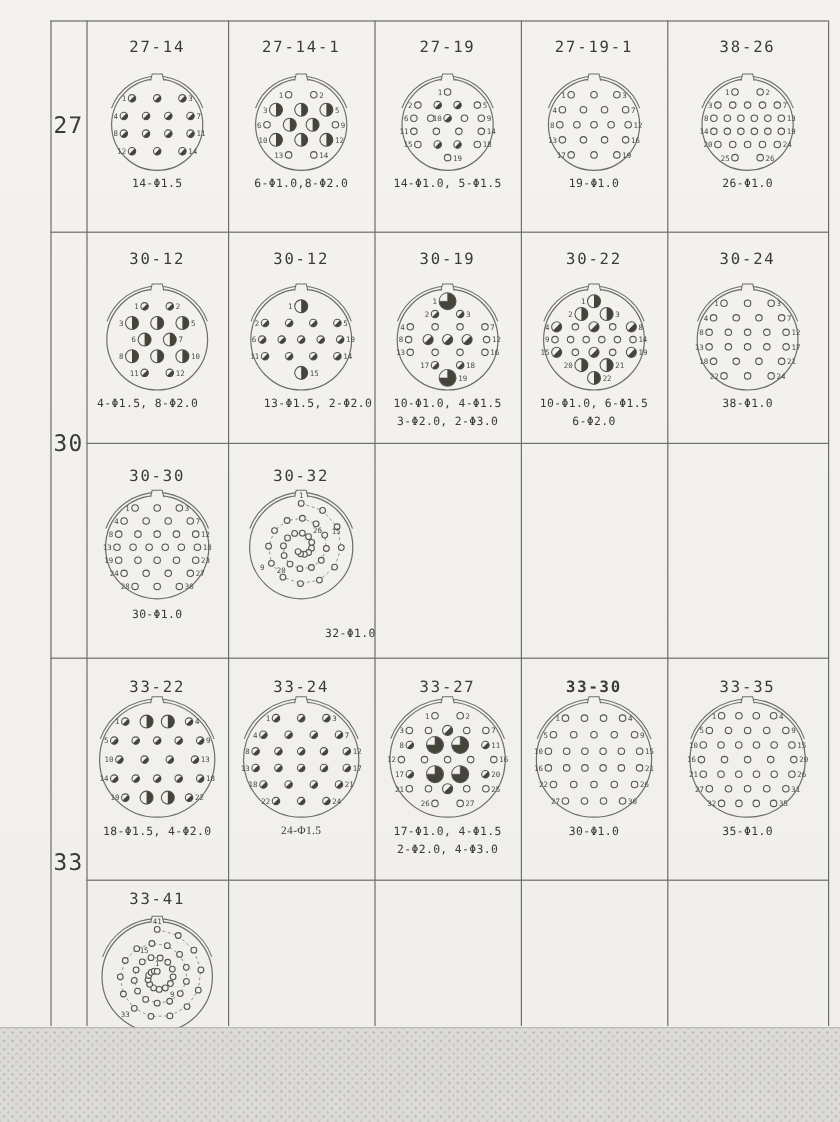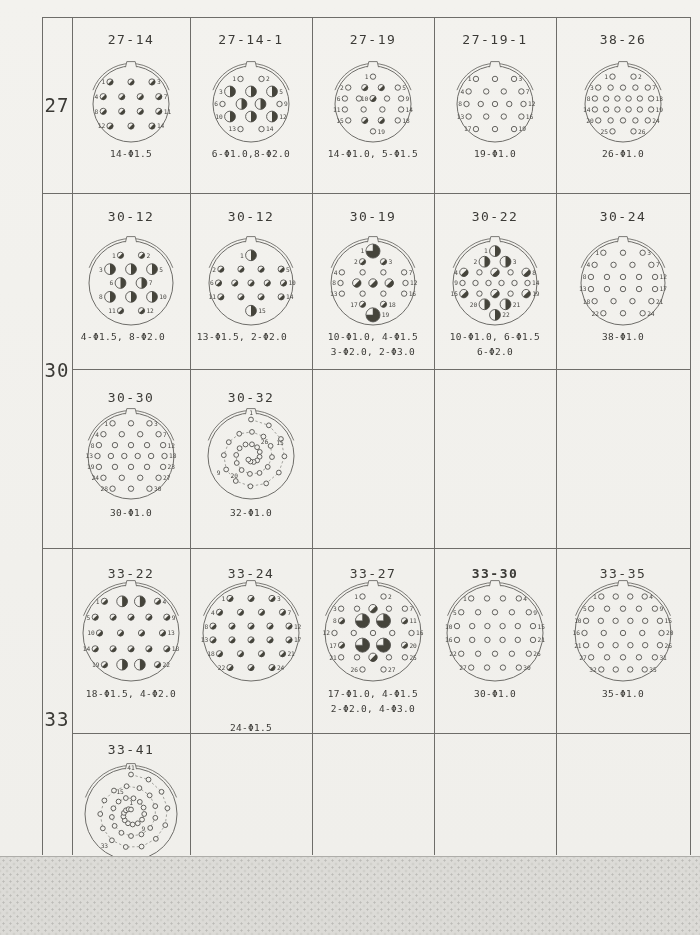--- a/index.html
+++ b/index.html
@@ -611,21 +611,21 @@
               <path d="M 27.955499144454077 16.051700000000004 A 3.1 3.1 0 0 0 32.338899144454075 11.668300000000002 Z" fill="#45443b"></path>
             </g>
             <text x="35.047199144454076" y="16.26" font-size="6.2" text-anchor="start">14</text>
             <g>
               <circle cx="0" cy="27.720000000000002" r="5.4" fill="#f2f1ed" stroke="#555450" stroke-width="0.9"></circle>
               <path d="M 0 22.32 A 5.4 5.4 0 0 1 0 33.120000000000005 Z" fill="#45443b"></path>
             </g>
             <text x="7.2" y="30.12" font-size="6.2" text-anchor="start">15</text>
           </g>
         </svg>
-        <div class="conn-caption" style="left: 181px; width: 122px; top: 331px;">13-Φ1.5, 2-Φ2.0</div>
+        <div class="conn-caption" style="left: 204px; width: 122px; top: 331px;">13-Φ1.5, 2-Φ2.0</div>
       </div>
       <div>
         <div class="conn-title" style="left: 312px; width: 122px; top: 209px;">30-19</div>
         <svg class="connector" width="124" height="124" viewBox="-62 -62 124 124" style="left: 311px; top: 221px;">
           <path d="M -41.81632162497292 -15.219896377992255 A 44.5 44.5 0 0 1 41.81632162497292 -15.219896377992253" fill="none" stroke="#6e6d69" stroke-width="0.9"></path>
           <circle cx="0" cy="0" r="42" fill="none" stroke="#6e6d69" stroke-width="1"></circle>
           <path d="M -5.5 -40.8 L -4.2 -46.4 L 4.2 -46.4 L 5.5 -40.8" fill="#f2f1ed" stroke="#6e6d69" stroke-width="0.9"></path>
           <g>
             <g>
               <circle cx="0" cy="-31.92" r="7" fill="#45443b" stroke="#555450" stroke-width="0.9"></circle>
@@ -1062,21 +1062,21 @@
             <circle cx="6.108884300126542" cy="-8.77687357291009" r="2.4" fill="#f2f1ed" stroke="#555450" stroke-width="0.9"></circle>
             <text x="9.822127698242674" y="-11.911835940757399" font-size="6.2" text-anchor="start">26</text>
             <circle cx="8.758400053067918" cy="-4.07810730702495" r="2.4" fill="#f2f1ed" stroke="#555450" stroke-width="0.9"></circle>
             <circle cx="8.593165478413281" cy="0.7859419643486625" r="2.4" fill="#f2f1ed" stroke="#555450" stroke-width="0.9"></circle>
             <circle cx="6.190854879096955" cy="4.4027598178556335" r="2.4" fill="#f2f1ed" stroke="#555450" stroke-width="0.9"></circle>
             <circle cx="2.710484311142287" cy="5.9788081427134125" r="2.4" fill="#f2f1ed" stroke="#555450" stroke-width="0.9"></circle>
             <circle cx="-0.55968926518855" cy="5.503873837474514" r="2.4" fill="#f2f1ed" stroke="#555450" stroke-width="0.9"></circle>
             <circle cx="-2.645033635316127" cy="3.640576474687265" r="2.4" fill="#f2f1ed" stroke="#555450" stroke-width="0.9"></circle>
           </g>
         </svg>
-        <div class="conn-caption" style="left: 190px; width: 122px; top: 507px;">32-Φ1.0</div>
+        <div class="conn-caption" style="left: 190px; width: 122px; top: 523px; padding-left: 41px;">32-Φ1.0</div>
       </div>
       <div>
         <div class="conn-title" style="left: 72px; width: 118px; top: 566px;">33-22</div>
         <svg class="connector" width="124" height="124" viewBox="-62 -62 124 124" style="left: 69px; top: 571px;">
           <path d="M -47.454477349688375 -17.27201723794627 A 50.5 50.5 0 0 1 47.454477349688375 -17.272017237946265" fill="none" stroke="#6e6d69" stroke-width="0.9"></path>
           <circle cx="0" cy="0" r="48" fill="none" stroke="#6e6d69" stroke-width="1"></circle>
           <path d="M -5.5 -46.8 L -4.2 -52.4 L 4.2 -52.4 L 5.5 -46.8" fill="#f2f1ed" stroke="#6e6d69" stroke-width="0.9"></path>
           <g>
             <g>
               <circle cx="-26.56074874430646" cy="-31.68" r="3.1" fill="#f2f1ed" stroke="#555450" stroke-width="0.9"></circle>
@@ -1290,21 +1290,21 @@
               <circle cx="0" cy="34.56" r="3.1" fill="#f2f1ed" stroke="#555450" stroke-width="0.9"></circle>
               <path d="M -2.1917 36.7517 A 3.1 3.1 0 0 0 2.1917 32.368300000000005 Z" fill="#45443b"></path>
             </g>
             <g>
               <circle cx="21" cy="34.56" r="3.1" fill="#f2f1ed" stroke="#555450" stroke-width="0.9"></circle>
               <path d="M 18.8083 36.7517 A 3.1 3.1 0 0 0 23.1917 32.368300000000005 Z" fill="#45443b"></path>
             </g>
             <text x="25.9" y="36.96" font-size="6.2" text-anchor="start">24</text>
           </g>
         </svg>
-        <div class="conn-caption" style="left: 190px; width: 122px; top: 722px;">24-Φ1.5</div>
+        <div class="conn-caption" style="left: 190px; width: 122px; top: 688px; font-family: Liberation Serif, serif;">24-Φ1.5</div>
       </div>
       <div>
         <div class="conn-title" style="left: 312px; width: 122px; top: 566px;">33-27</div>
         <svg class="connector" width="124" height="124" viewBox="-62 -62 124 124" style="left: 311px; top: 571px;">
           <path d="M -47.454477349688375 -17.27201723794627 A 50.5 50.5 0 0 1 47.454477349688375 -17.272017237946265" fill="none" stroke="#6e6d69" stroke-width="0.9"></path>
           <circle cx="0" cy="0" r="48" fill="none" stroke="#6e6d69" stroke-width="1"></circle>
           <path d="M -5.5 -46.8 L -4.2 -52.4 L 4.2 -52.4 L 5.5 -46.8" fill="#f2f1ed" stroke="#6e6d69" stroke-width="0.9"></path>
           <g>
             <g>
               <circle cx="-10.5" cy="-36.480000000000004" r="2.7" fill="#f2f1ed" stroke="#555450" stroke-width="0.9"></circle>

